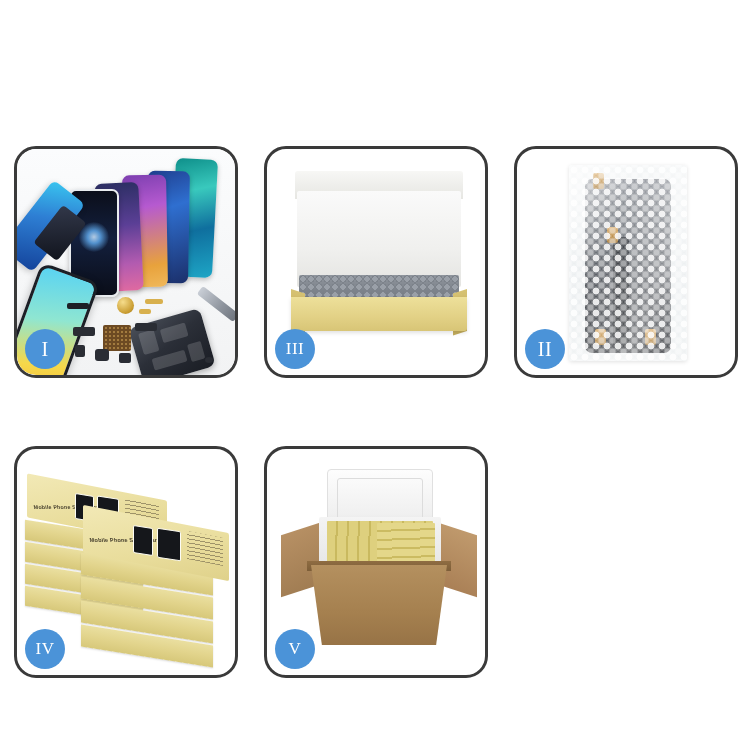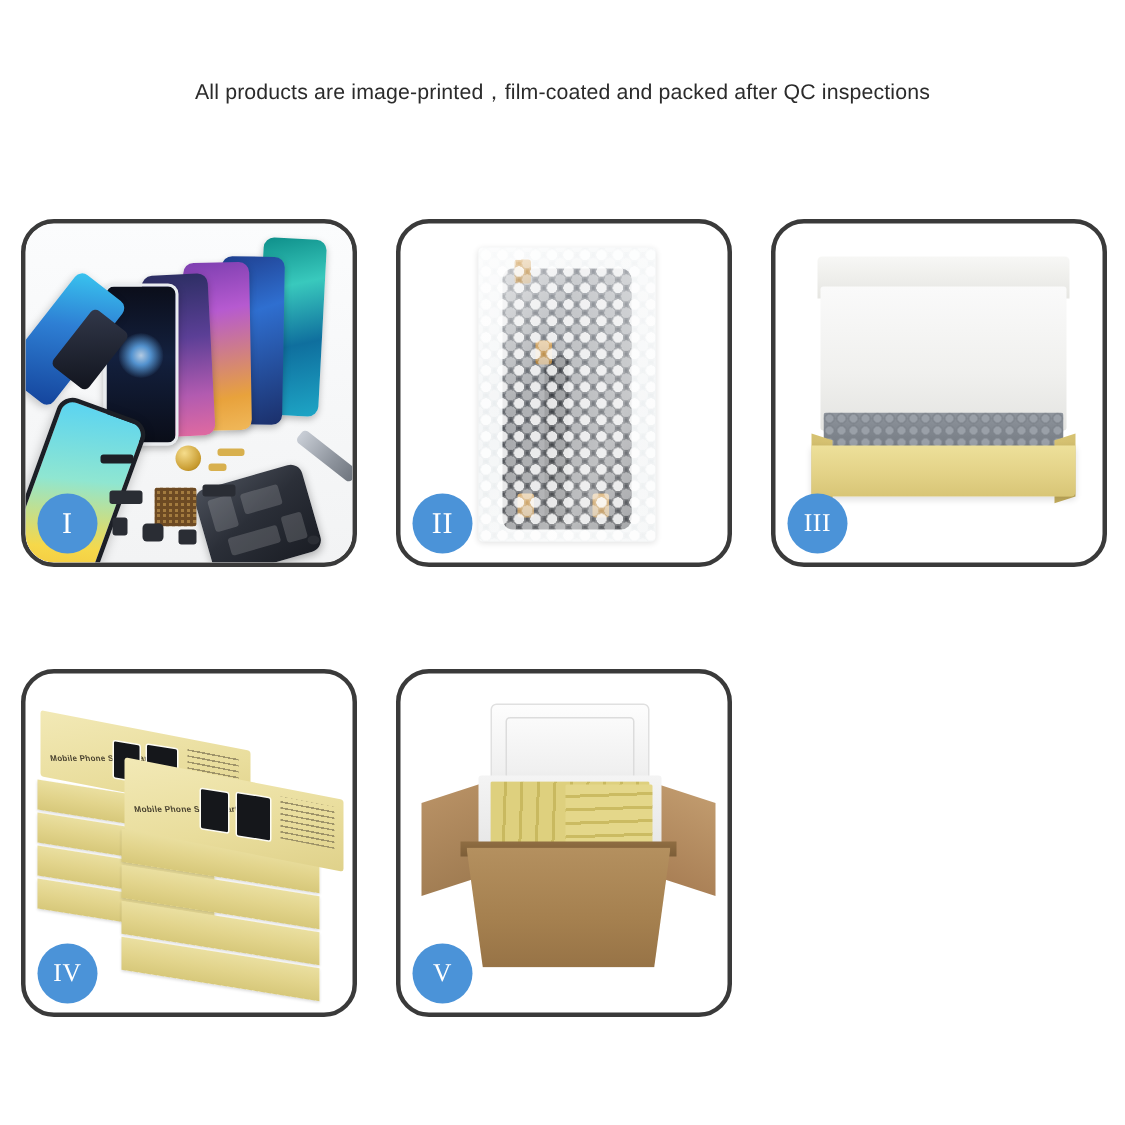--- a/index.html
+++ b/index.html
@@ -370,21 +370,20 @@
   .c-tape {
     position: absolute;
     background: rgba(132,102,66,.55);
     border-radius: 1px;
   }
 </style>
 </head>
 <body>
 
 <div class="header">
-  <p class="subtitle">All products are image-printed，film-coated and packed after QC inspections</p>
 </div>
 
 <div class="grid">
 
   <div class="panel">
     <div class="panel-stage">
       <div class="p1-bg"></div>
 
       <div class="phone ph-a"></div>
       <div class="phone ph-b"></div>
@@ -410,20 +409,34 @@
       <div class="part flex-cable" style="left:58px;top:196px;width:10px;height:12px;"></div>
       <div class="part flex-cable" style="left:78px;top:200px;width:14px;height:12px;border-radius:3px;"></div>
       <div class="part tape-gold" style="left:128px;top:150px;width:18px;height:5px;"></div>
       <div class="part tape-gold" style="left:122px;top:160px;width:12px;height:5px;"></div>
       <div class="part flex-cable" style="left:118px;top:174px;width:22px;height:8px;"></div>
       <div class="part flex-cable" style="left:102px;top:204px;width:12px;height:10px;"></div>
       <div class="part flex-cable" style="left:188px;top:208px;width:8px;height:6px;border-radius:50%;"></div>
       <div class="tweezer"></div>
     </div>
     <div class="badge">I</div>
+  </div>
+
+  <div class="panel">
+    <div class="panel-stage">
+      <div class="p3-wrap">
+        <div class="lid-back"></div>
+        <div class="foam-back"></div>
+        <div class="bubble-grey"></div>
+        <div class="box-side-y"></div>
+        <div class="box-side-y r"></div>
+        <div class="box-front-y"></div>
+      </div>
+    </div>
+    <div class="badge sm">III</div>
   </div>
 
   <div class="panel">
     <div class="panel-stage">
       <div class="bubble-pack">
         <div class="dark-screen"></div>
         <div class="flex-strip"></div>
         <div class="connector" style="left:24px;top:8px;"></div>
         <div class="connector" style="left:38px;top:62px;"></div>
         <div class="connector" style="left:26px;top:164px;"></div>
@@ -431,34 +444,20 @@
         <div class="bubbles"></div>
         <div class="bubbles offset"></div>
         <div class="pack-sheen"></div>
       </div>
     </div>
     <div class="badge">II</div>
   </div>
 
   <div class="panel">
     <div class="panel-stage">
-      <div class="p3-wrap">
-        <div class="lid-back"></div>
-        <div class="foam-back"></div>
-        <div class="bubble-grey"></div>
-        <div class="box-side-y"></div>
-        <div class="box-side-y r"></div>
-        <div class="box-front-y"></div>
-      </div>
-    </div>
-    <div class="badge sm">III</div>
-  </div>
-
-  <div class="panel">
-    <div class="panel-stage">
       <div class="stack">
 
         <div class="sbox" style="left:2px;top:62px;width:118px;height:20px;transform:skewY(9deg);"></div>
         <div class="sbox" style="left:2px;top:84px;width:118px;height:20px;transform:skewY(9deg);"></div>
         <div class="sbox" style="left:2px;top:106px;width:118px;height:20px;transform:skewY(9deg);"></div>
         <div class="sbox" style="left:2px;top:128px;width:118px;height:20px;transform:skewY(9deg);"></div>
 
         <div class="sbox" style="left:58px;top:96px;width:132px;height:22px;transform:skewY(9deg);"></div>
         <div class="sbox" style="left:58px;top:120px;width:132px;height:22px;transform:skewY(9deg);"></div>
         <div class="sbox" style="left:58px;top:144px;width:132px;height:22px;transform:skewY(9deg);"></div>

